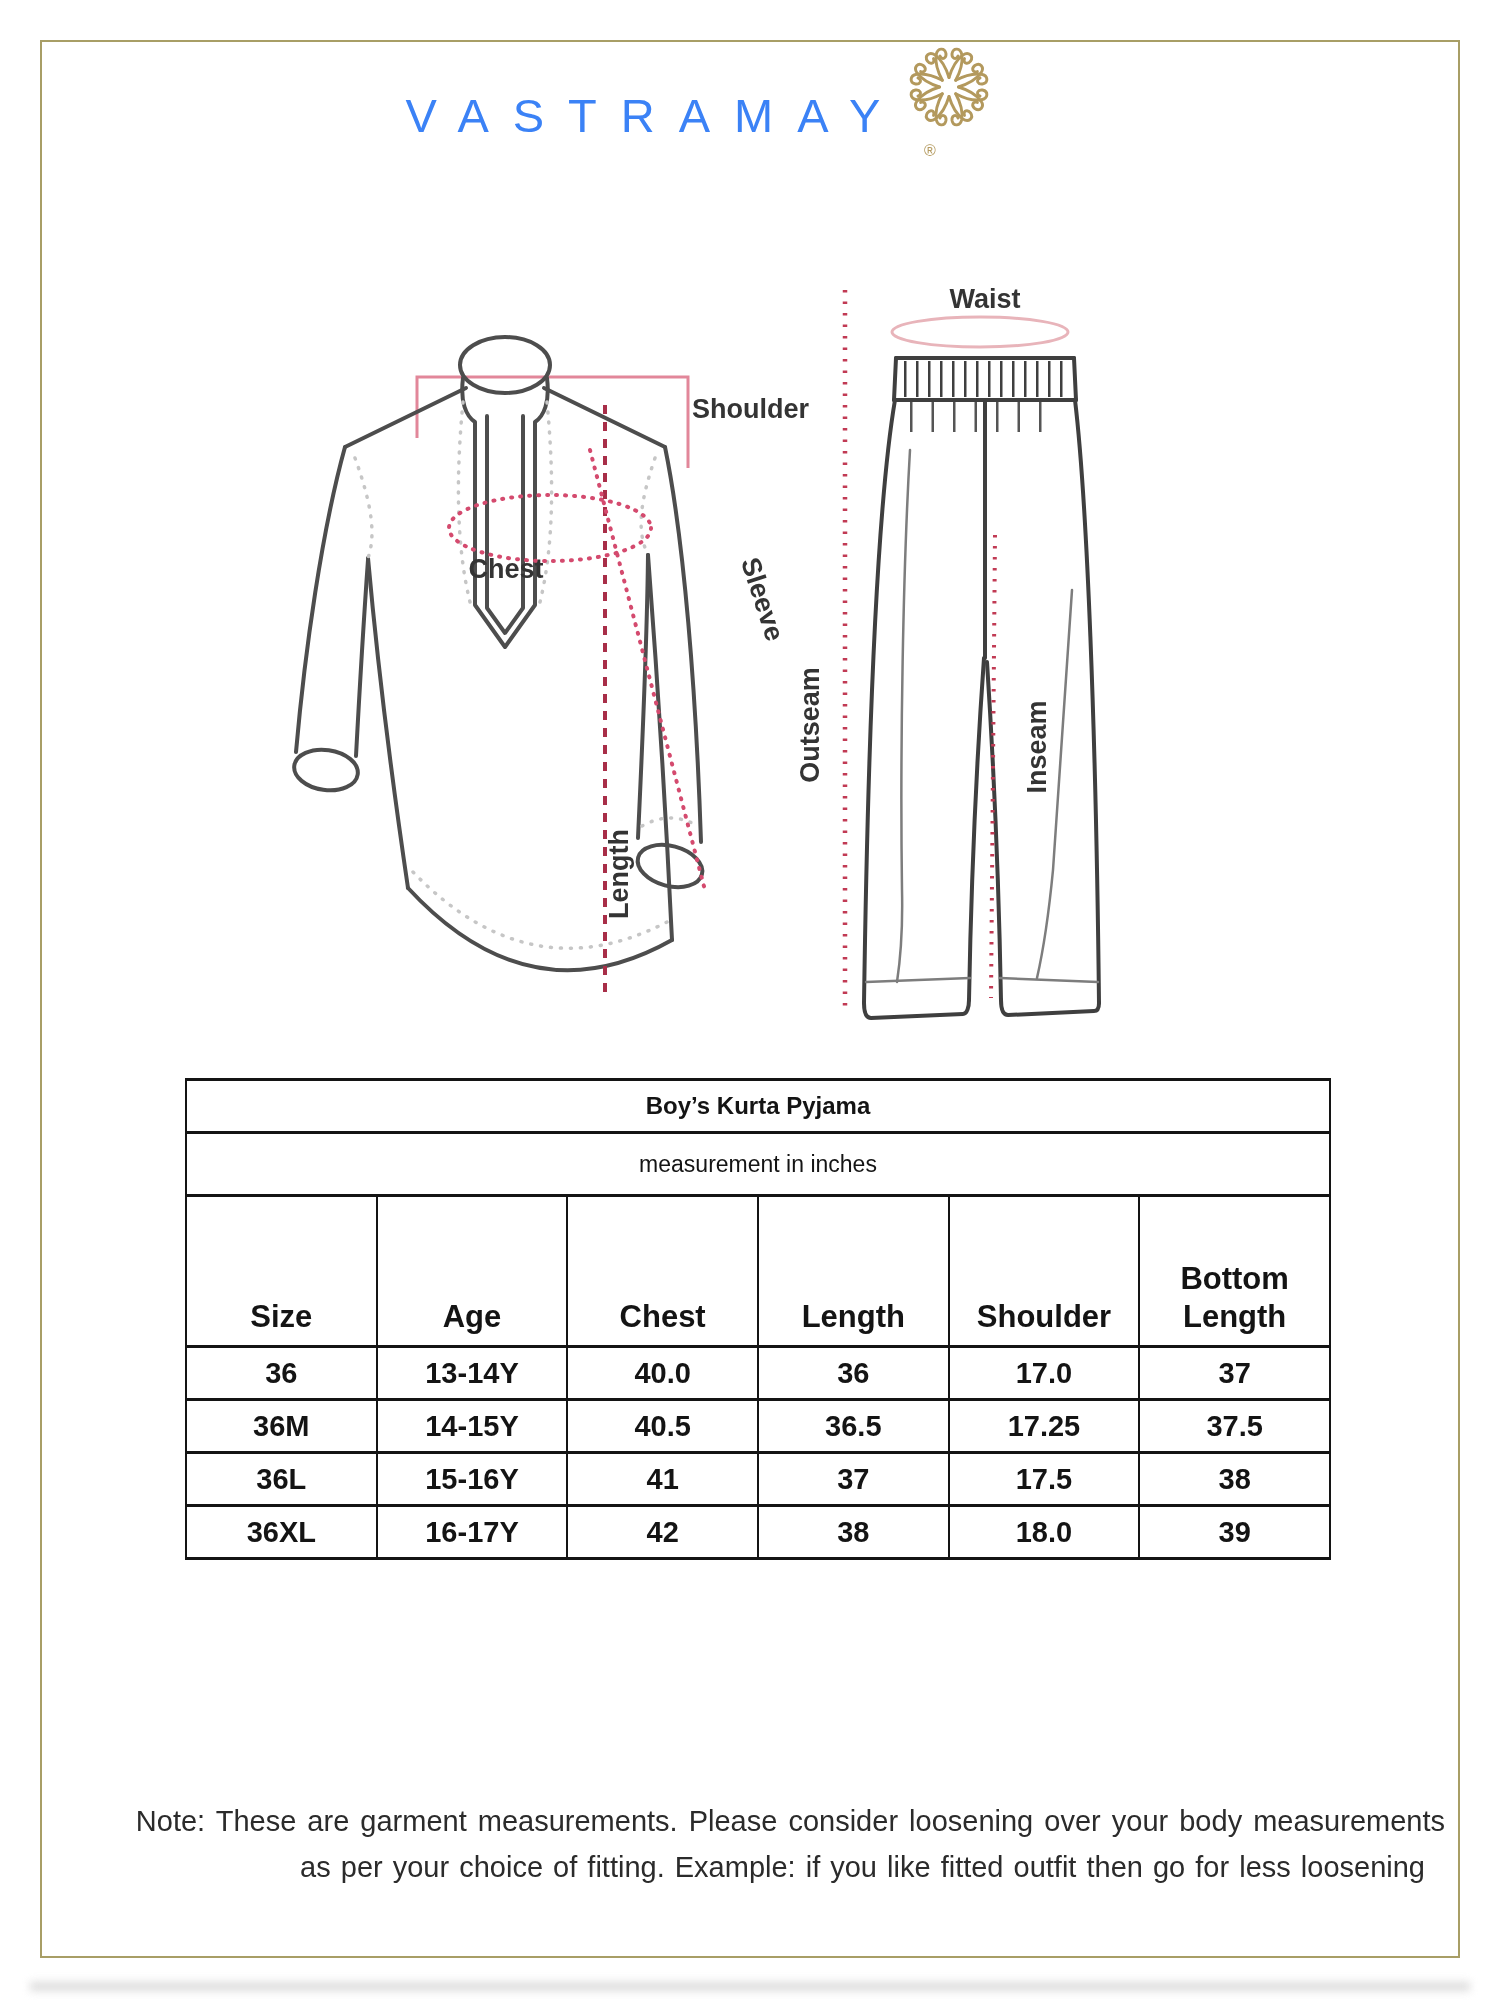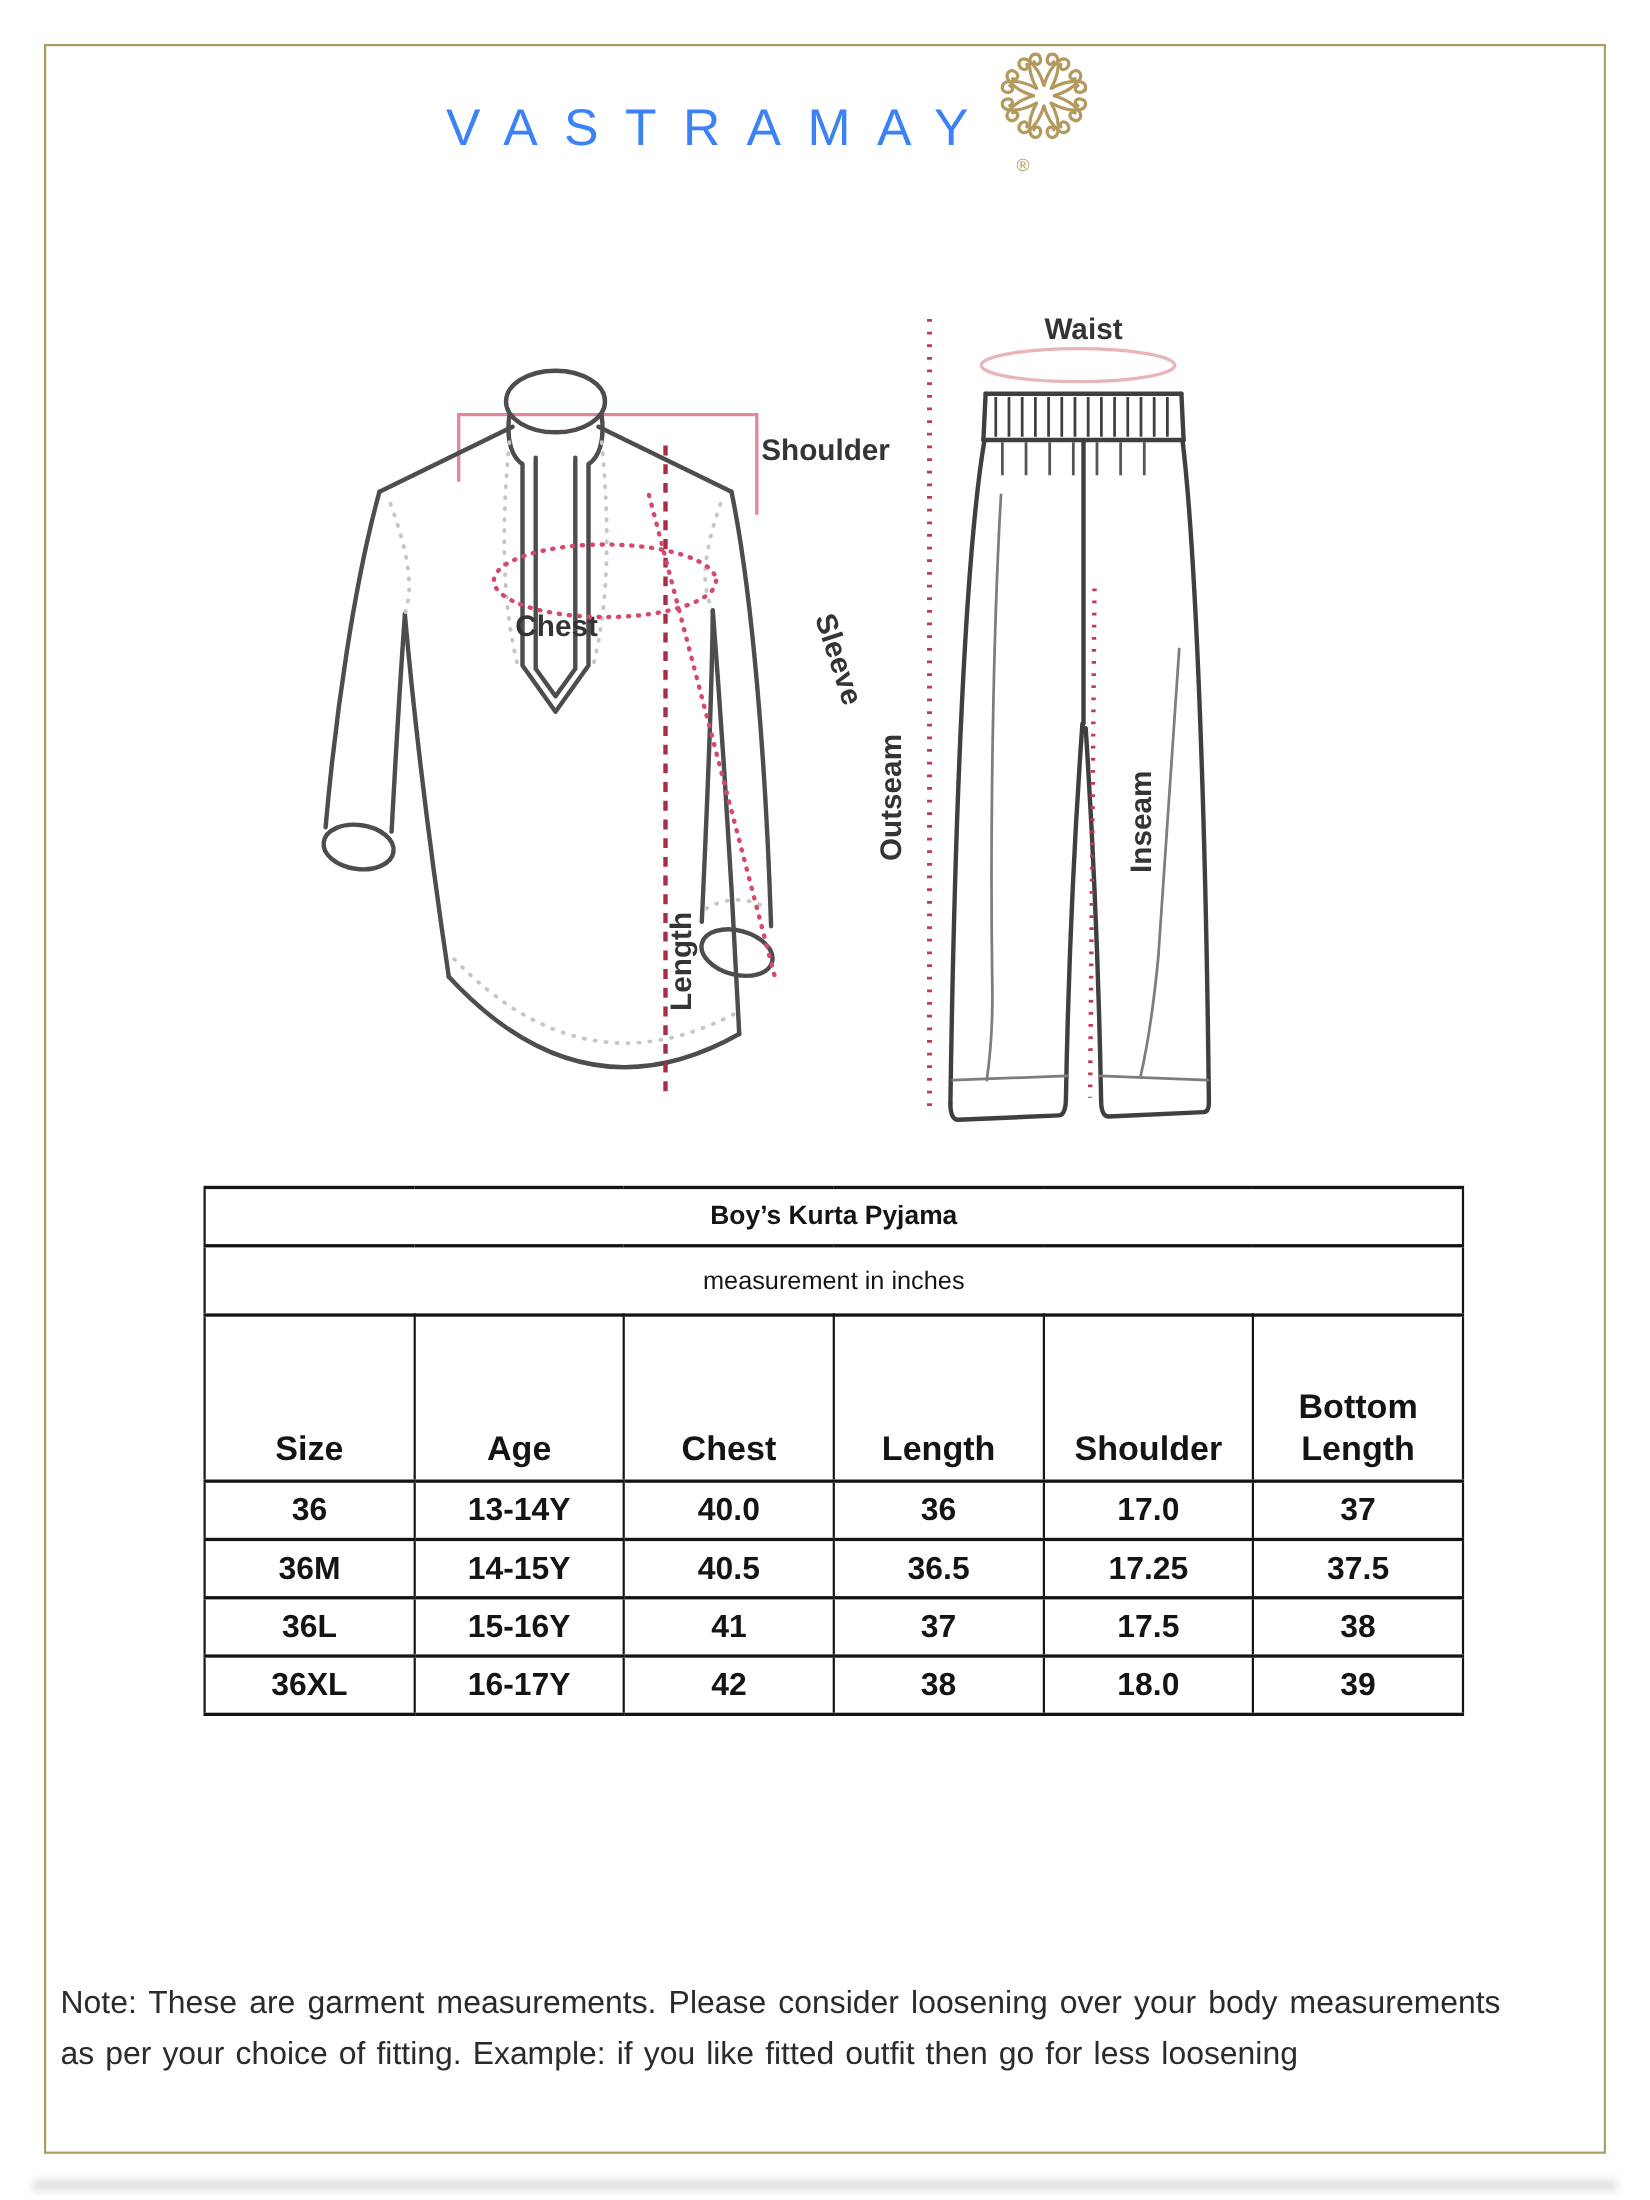--- a/index.html
+++ b/index.html
@@ -21,22 +21,22 @@
   .size-table td{border-left:2px solid #141414;border-right:2px solid #141414;
                  border-top:3px solid #141414;border-bottom:3px solid #141414;
                  text-align:center;padding:0;}
   .size-table .t-title{height:50px;font-size:24px;font-weight:bold;}
   .size-table .t-sub{height:60px;font-size:23px;font-weight:normal;}
   .size-table .t-head td{height:140px;vertical-align:bottom;font-size:31px;font-weight:bold;
                          padding-bottom:8px;line-height:1.25;}
   .size-table .t-row td{height:50px;font-size:29px;font-weight:bold;}
   
   .note{position:absolute;left:55px;right:55px;top:1798px;color:#2b2b2b;font-size:29px;line-height:46px;}
-  .note .l1{text-align:left;word-spacing:3px;}
-  .note .l2{text-align:left;padding-right:20px;word-spacing:2px;}
+  .note .l1{text-align:right;word-spacing:3px;}
+  .note .l2{text-align:right;padding-right:20px;word-spacing:2px;}
   .bottom-shade{position:absolute;left:30px;right:30px;top:1982px;height:9px;background:#d4d4d4;
                 filter:blur(4px);opacity:.8;}
 </style>
 </head>
 <body>
 
 <div class="page">
   <div class="frame"></div>
 
   <div class="brand-text">VASTRAMAY</div>

